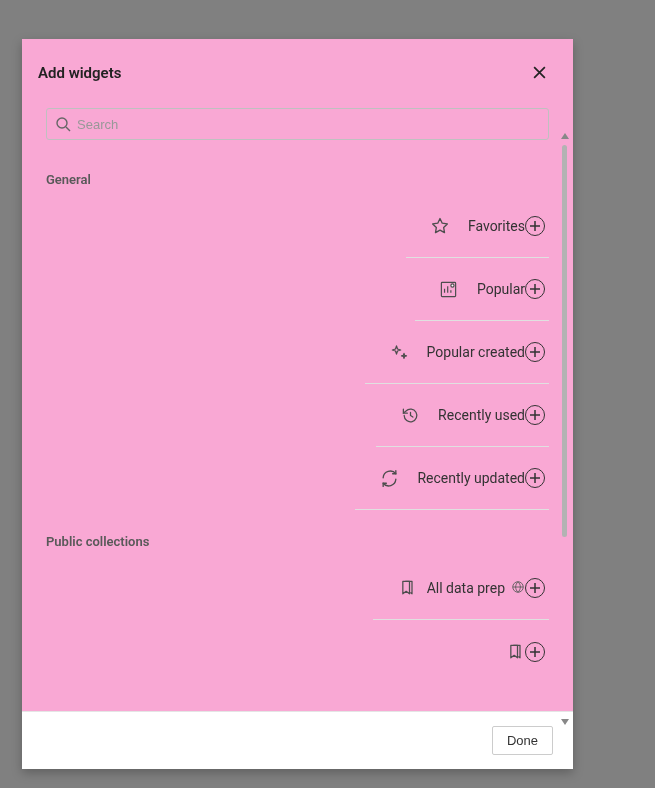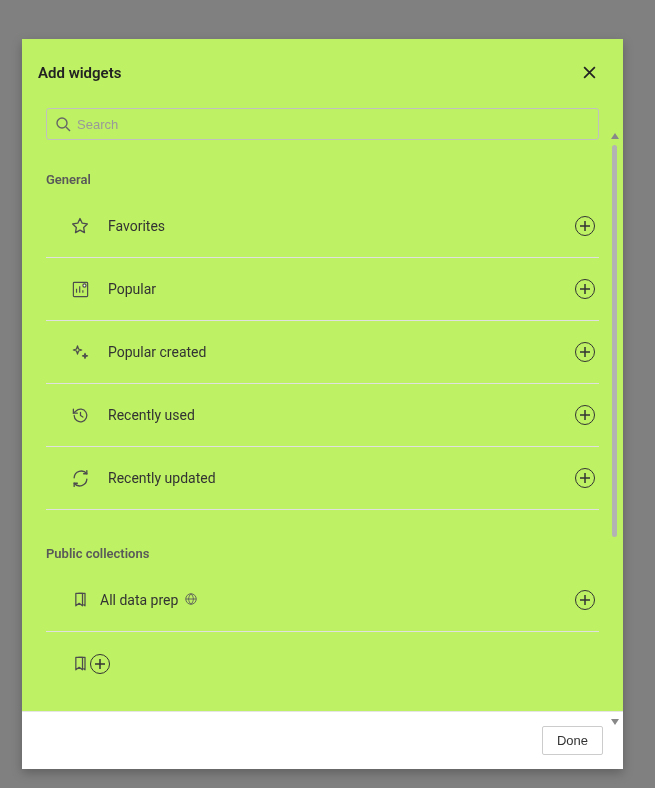--- a/index.html
+++ b/index.html
@@ -12,23 +12,23 @@
       background: #808080;
       width: 655px;
       height: 788px;
       overflow: hidden;
       position: relative;
     }
     .dialog {
       position: absolute;
       left: 22px;
       top: 39px;
-      width: 601px;
+      width: 551px;
       height: 730px;
-      background: #bef264;
+      background: #f9a8d4;
       box-shadow: 0 4px 10px rgba(0,0,0,0.25);
       display: flex;
       flex-direction: column;
     }
     .dialog-header {
       display: flex;
       justify-content: space-between;
       align-items: center;
       padding: 22px 22px 10px 16px;
     }
@@ -103,20 +103,21 @@
       color: #595959;
       margin-bottom: 8px;
       margin-top: 20px;
     }
     .section-title:first-of-type {
       margin-top: 0;
     }
     .widget-list {
       display: flex;
       flex-direction: column;
+      align-items: flex-end;
     }
     .widget-item {
       display: flex;
       align-items: center;
       height: 63px;
       border-bottom: 1px solid #e0e0e0;
       padding-left: 24px;
     }
     .widget-icon {
       width: 20px;
@@ -266,21 +267,21 @@
         <span class="widget-label">Recently updated</span>
         <button class="add-btn" aria-label="Add">
           <svg width="10" height="10" viewBox="0 0 10 10" stroke="#333" stroke-width="1.5">
               <path d="M5 0v10M0 5h10"></path>
             </svg>
         </button>
       </div>
 
     </div>
 
-    <div class="section-title" style="margin-top:36px;">Public collections</div>
+    <div class="section-title" style="margin-top:24px;">Public collections</div>
     <div class="widget-list">
 
       <div class="widget-item">
         <span class="widget-icon">
           <svg width="20" height="20" viewBox="0 0 24 24" fill="none" stroke="#4d4d4d" stroke-width="1.5" stroke-linejoin="round">
               <path d="M7 4h8v15l-4-3-4 3V4z"></path>
               <path d="M10 4h8v15l-2-1.5"></path>
             </svg>
         </span>
         <span style="display:flex;align-items:center;margin-left:10px;flex:1;">

